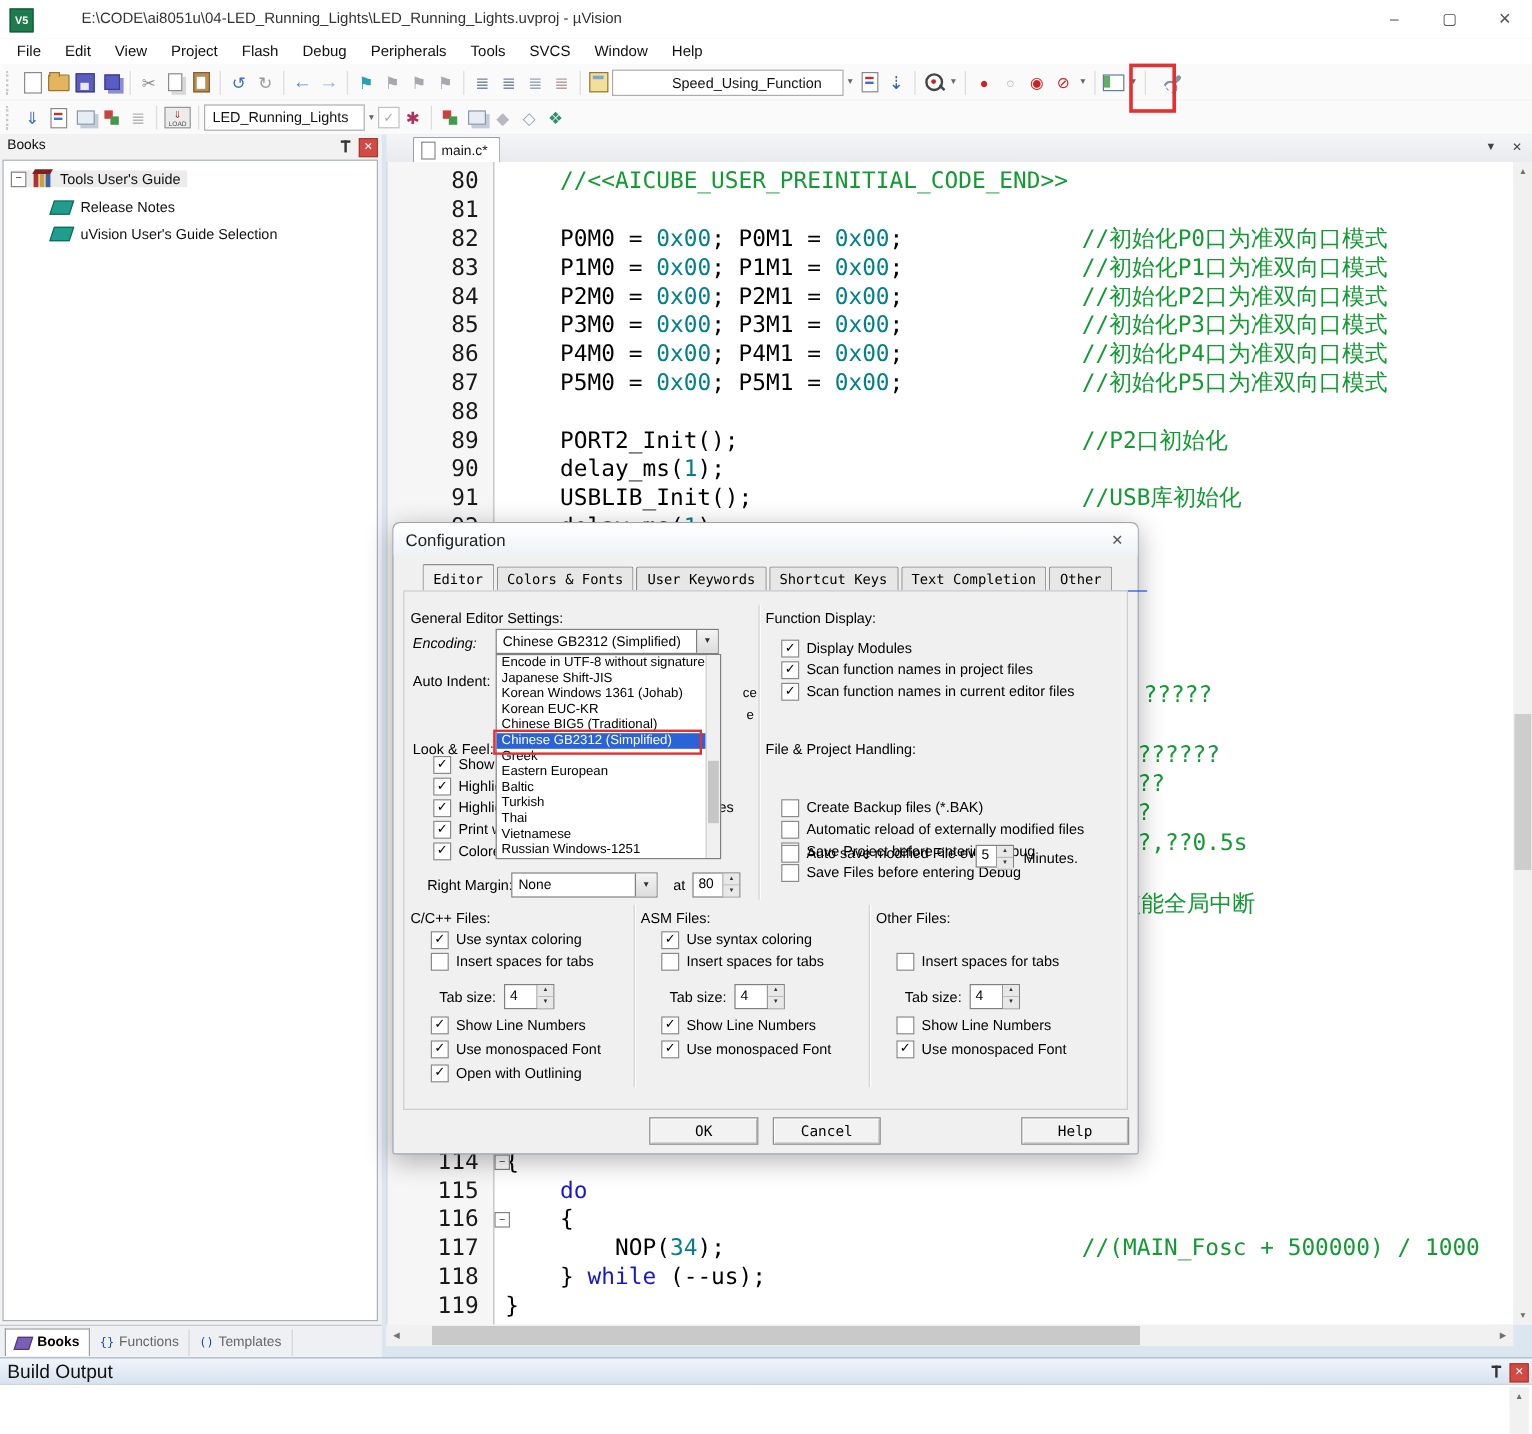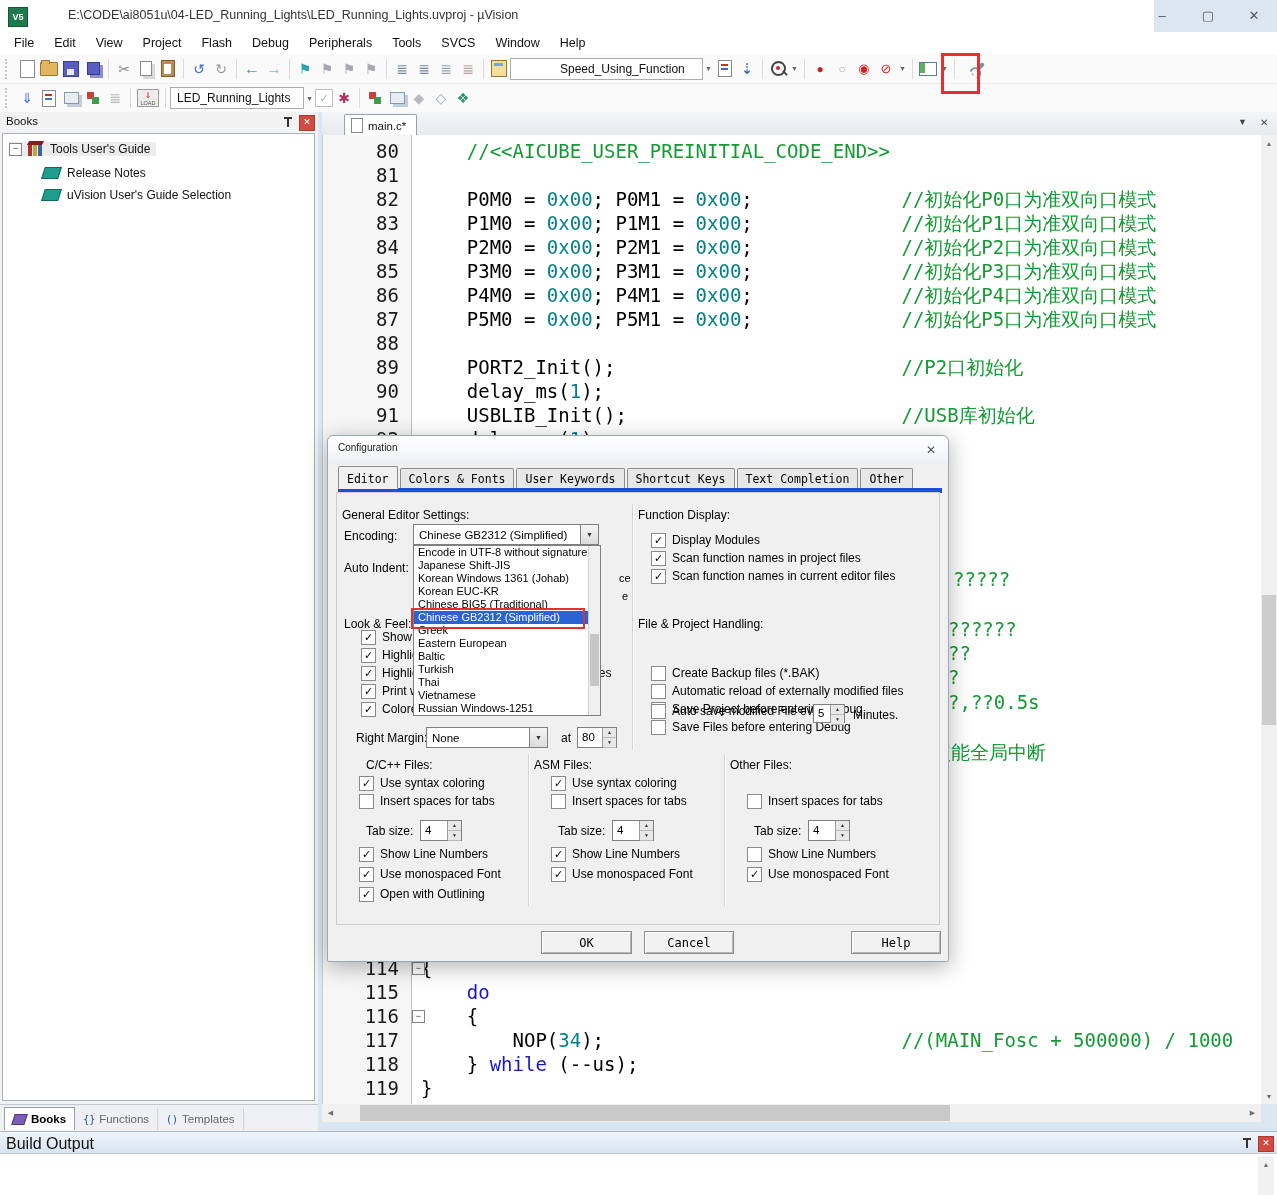--- a/index.html
+++ b/index.html
@@ -1,19 +1,19 @@
 <!DOCTYPE html>
 <html><head>
 <meta charset="utf-8">
 <style>
   html,body{margin:0;padding:0;}
   body{font-family:"Liberation Sans",sans-serif;background:#dbe6f1;width:1277px;height:1195px;position:relative;overflow:hidden;}
   .abs{position:absolute;}
   
-  #titlebar{left:0;top:0;width:1154px;height:32px;background:#ffffff;border-bottom:1px solid #e9e9e9;}
+  #titlebar{left:0;top:0;width:1277px;height:32px;background:#ffffff;border-bottom:1px solid #e9e9e9;}
   #applogo{left:8px;top:7px;width:18px;height:18px;background:#1f7a4d;border:1px solid #145536;color:#fff;font-size:9px;font-weight:bold;text-align:center;line-height:18px;}
   #apptitle{left:68px;top:8px;font-size:12.5px;color:#333;}
   .winbtn{top:0;width:46px;height:31px;text-align:center;line-height:31px;font-size:13px;color:#555;}
   
   #menubar{left:0;top:32px;width:1277px;height:22px;background:#fff;display:flex;align-items:center;padding-left:4px;box-sizing:border-box;}
   .menu-item{font-size:12.5px;color:#111;padding:0 10px;line-height:22px;}
   
   #tb1{left:0;top:54px;width:1277px;height:30px;background:#fafafa;display:flex;align-items:center;padding-left:4px;box-sizing:border-box;border-bottom:1px solid #f0f0f0;}
   #tb2{left:0;top:84px;width:1277px;height:28px;background:#fafafa;display:flex;align-items:center;padding-left:4px;box-sizing:border-box;}
   .grip{width:5px;height:20px;border-left:2px dotted #c8c8c8;margin:0 4px 0 1px;}
@@ -99,23 +99,23 @@
   #hthumb{left:38px;top:1px;width:590px;height:16px;background:#c9c9c9;}
   #editorstrip{left:0;top:1010px;width:955px;height:9px;background:#dbe6f1;}
   
   #buildbar{left:0;top:1131px;width:1277px;height:22px;background:linear-gradient(#f0f5fb,#d6e2ef);border-top:1px solid #aab8c8;}
   #buildbar .t{left:6px;top:3px;font-size:16px;color:#111;}
   #buildout{left:0;top:1153px;width:1277px;height:42px;background:#fff;border-top:1px solid #c8c8c8;}
   #buildout .sbv{left:1258px;top:2px;width:16px;height:40px;background:#f1f1f1;}
   
   #dialog{left:327px;top:435px;width:620px;height:525px;background:#f0f0f0;border:1px solid #9ea8b4;border-radius:6px 6px 2px 2px;box-shadow:0 5px 22px rgba(0,0,0,.3);z-index:30;}
   #dlg-title{left:0;top:0;width:100%;height:27px;background:linear-gradient(#ffffff,#eef2f7);border-radius:6px 6px 0 0;}
-  #dlg-title .t{left:10px;top:6px;font-size:10px;color:#222;}
+  #dlg-title .t{left:10px;top:6px;font-size:14px;color:#222;}
   #dlg-close{left:594px;top:5px;width:18px;height:18px;text-align:center;line-height:18px;font-size:12px;color:#555;}
-  #dlg-tabs{left:10px;top:33px;width:604px;height:24px;display:flex;align-items:flex-end;border-bottom:5px solid #1d4ed8;box-sizing:border-box;text-align:right;}
+  #dlg-tabs{left:24px;top:33px;width:604px;height:24px;display:flex;align-items:flex-end;border-bottom:1px solid #1d4ed8;box-sizing:border-box;text-align:right;}
   .dtab{font-family:"DejaVu Sans Mono",monospace;font-size:11.5px;color:#000;padding:3px 8px 2px;border:1px solid #8e8e8e;border-bottom:none;margin-right:2px;background:#e7e7e7;border-radius:2px 2px 0 0;}
   .dtab.active{background:#f0f0f0;padding-top:5px;position:relative;top:1px;border-bottom:1px solid #f0f0f0;}
   #dlg-frame{left:8px;top:56px;width:602px;height:431px;border:1px solid #cdcdcd;background:#f0f0f0;}
   .dlabel{position:absolute;font-size:12px;color:#000;white-space:nowrap;}
   .checklist{position:absolute;}
   .cbrow{height:18px;display:flex;align-items:center;}
   .checklist.sp20 .cbrow{height:20px;}
   .cb{width:13px;height:13px;background:#fff;border:1px solid #8a8a8a;font-size:11px;line-height:12px;text-align:center;color:#000;margin-right:6px;flex:none;}
   .cbl{font-size:12px;color:#000;white-space:nowrap;}
   .dcombo{position:absolute;height:21px;background:#fff;border:1px solid #7f7f7f;box-sizing:border-box;display:flex;align-items:center;}
@@ -468,21 +468,21 @@
       <span class="dtab active">Editor</span>
       <span class="dtab">Colors &amp; Fonts</span>
       <span class="dtab">User Keywords</span>
       <span class="dtab">Shortcut Keys</span>
       <span class="dtab">Text Completion</span>
       <span class="dtab">Other</span>
     </div>
   <div id="dlg-frame" class="abs"></div>
 
   <span class="dlabel" style="left:14px;top:72px;">General Editor Settings:</span>
-  <span class="dlabel" style="left:16px;top:93px;">Encoding:</span>
+  <span class="dlabel" style="left:16px;top:93px;font-style:italic;">Encoding:</span>
   <div class="dcombo" style="left:85px;top:88px;width:186px;">
     <span class="cv">Chinese GB2312 (Simplified)</span>
     <span class="cbtn">▼</span>
   </div>
   <span class="dlabel" style="left:16px;top:125px;">Auto Indent:</span>
   <span class="dfrag" style="left:291px;top:136px;">ce</span>
   <span class="dfrag" style="left:294px;top:154px;">e</span>
 
   <span class="dlabel" style="left:16px;top:181px;">Look &amp; Feel:</span>
   <div class="checklist" style="left:33px;top:192px;">
@@ -564,21 +564,21 @@
   </div>
   <div class="spin" style="left:485px;top:268px;width:32px;height:19px;">
     <span class="v" style="top:2px;">5</span>
     <span class="btns">
         <span>▲</span>
         <span>▼</span>
       </span>
   </div>
   <span class="dlabel" style="left:525px;top:272px;">Minutes.</span>
 
-  <span class="dlabel" style="left:14px;top:322px;margin-left:24px;">C/C++ Files:</span>
+  <span class="dlabel" style="left:14px;top:322px;">C/C++ Files:</span>
   <div class="checklist" style="left:31px;top:338px;">
       <div class="cbrow">
         <span class="cb">✓</span>
         <span class="cbl">Use syntax coloring</span>
       </div>
       <div class="cbrow">
         <span class="cb"></span>
         <span class="cbl">Insert spaces for tabs</span>
       </div>
     </div>

